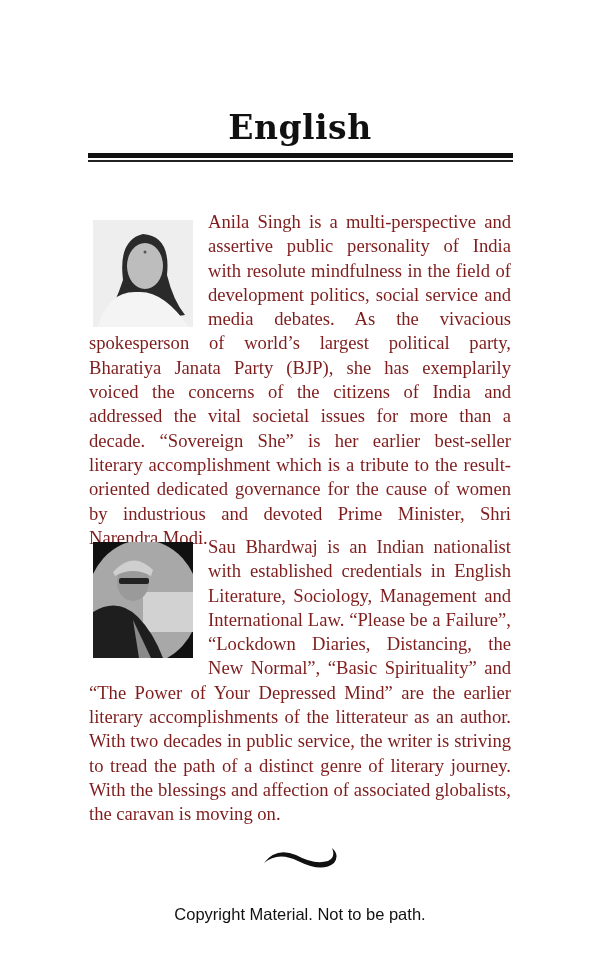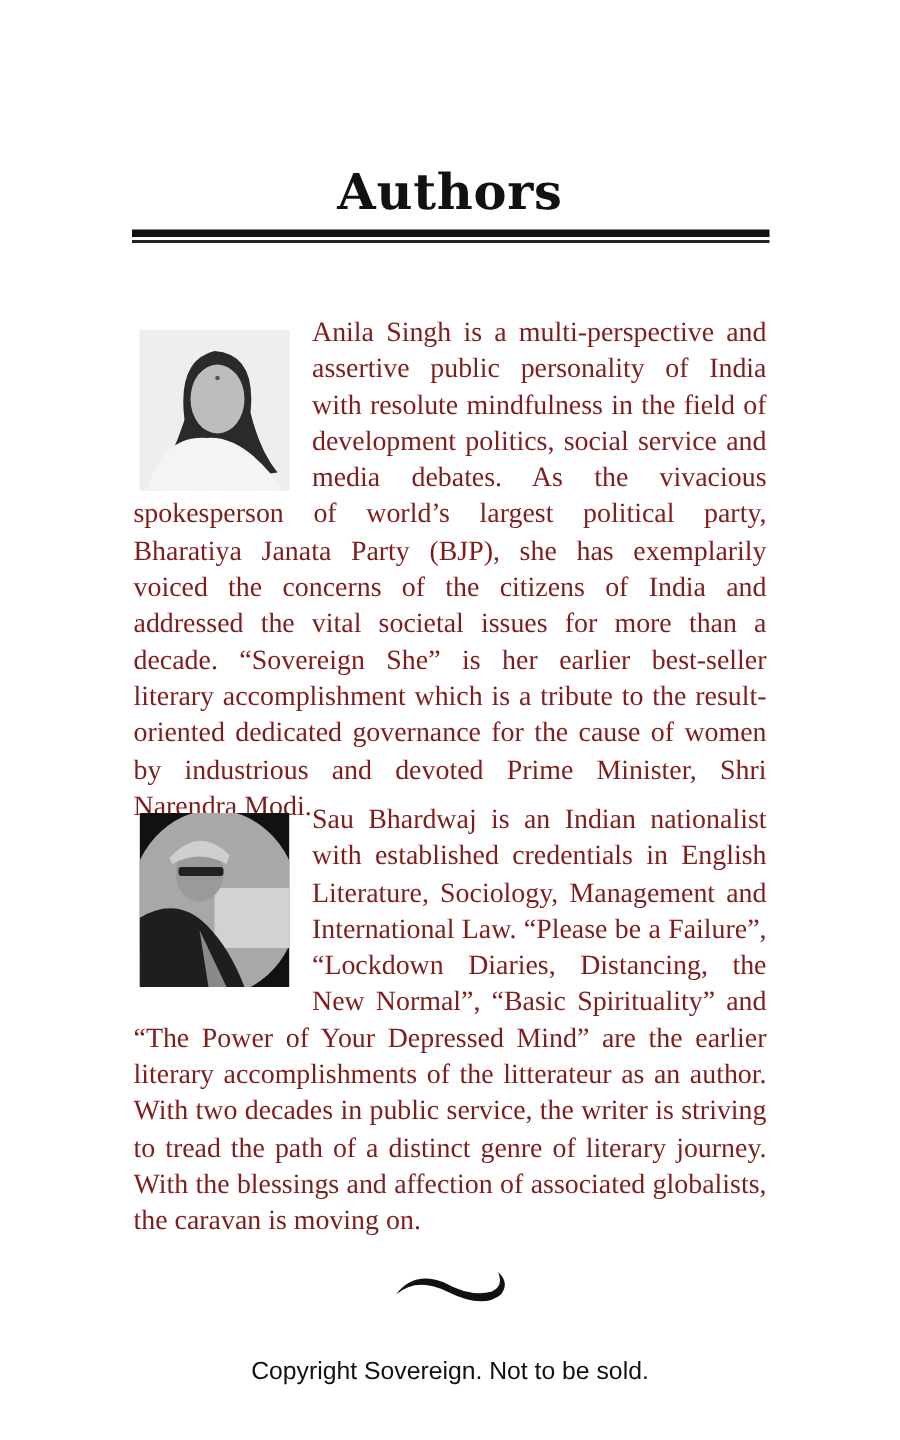--- a/index.html
+++ b/index.html
@@ -29,21 +29,21 @@
   .swash { position: absolute; left: 262px; top: 843px; width: 76px; height: 30px; }
   .copyright {
     position: absolute; left: 0; top: 905px; width: 600px; text-align: center;
     font-family: "Liberation Sans", sans-serif; font-size: 16.5px; color: #111;
   }
 </style>
 </head>
 <body>
 
 <div>
-  <div class="title">Authors</div>
+  <div class="title">English</div>
   <div class="rule-thick"></div>
   <div class="rule-thin"></div>
 
   <div class="bio bio1">
     <div class="photo photo1">
       <svg viewBox="0 0 100 107" preserveAspectRatio="none">
         <rect width="100" height="107" fill="#eeeeee"></rect>
         <path d="M30 60 Q25 20 50 14 Q78 16 74 55 Q80 80 92 95 L8 107 Q22 85 30 60Z" fill="#2a2a2a"></path>
         <ellipse cx="52" cy="46" rx="18" ry="23" fill="#bdbdbd"></ellipse>
         <path d="M5 107 Q15 70 45 72 Q70 70 96 107Z" fill="#f4f4f4"></path>
@@ -66,14 +66,14 @@
         <rect x="26" y="36" width="30" height="6" rx="2" fill="#222"></rect>
       </svg>
     </div>
     <span>Sau Bhardwaj is an Indian nationalist with established credentials in English Literature, Sociology, Management and International Law. “Please be a Failure”, “Lockdown Diaries, Distancing, the New Normal”, “Basic Spirituality” and “The Power of Your Depressed Mind” are the earlier literary accomplishments of the litterateur as an author. With two decades in public service, the writer is striving to tread the path of a distinct genre of literary journey. With the blessings and affection of associated globalists, the caravan is moving on.</span>
   </div>
 
   <svg class="swash" viewBox="0 0 76 30">
     <path d="M2 20 Q14 4 34 12 Q52 22 66 18 Q74 14 70 5 Q78 12 72 20 Q60 30 36 18 Q16 8 2 20Z" fill="#111"></path>
   </svg>
 
-  <div class="copyright">Copyright Sovereign. Not to be sold.</div>
+  <div class="copyright">Copyright Material. Not to be path.</div>
 </div>
 
 </body></html>

